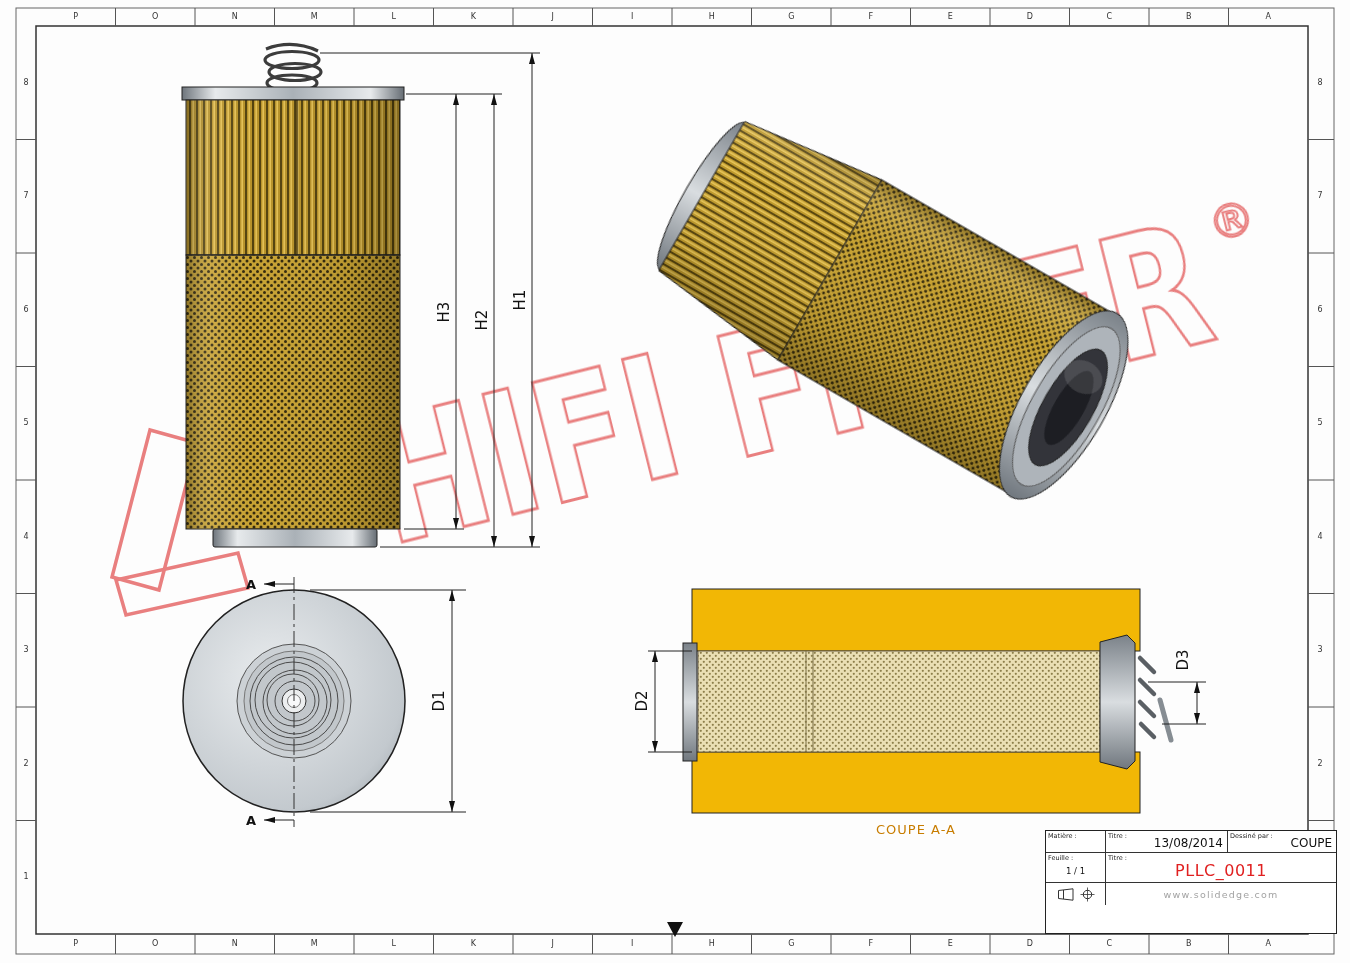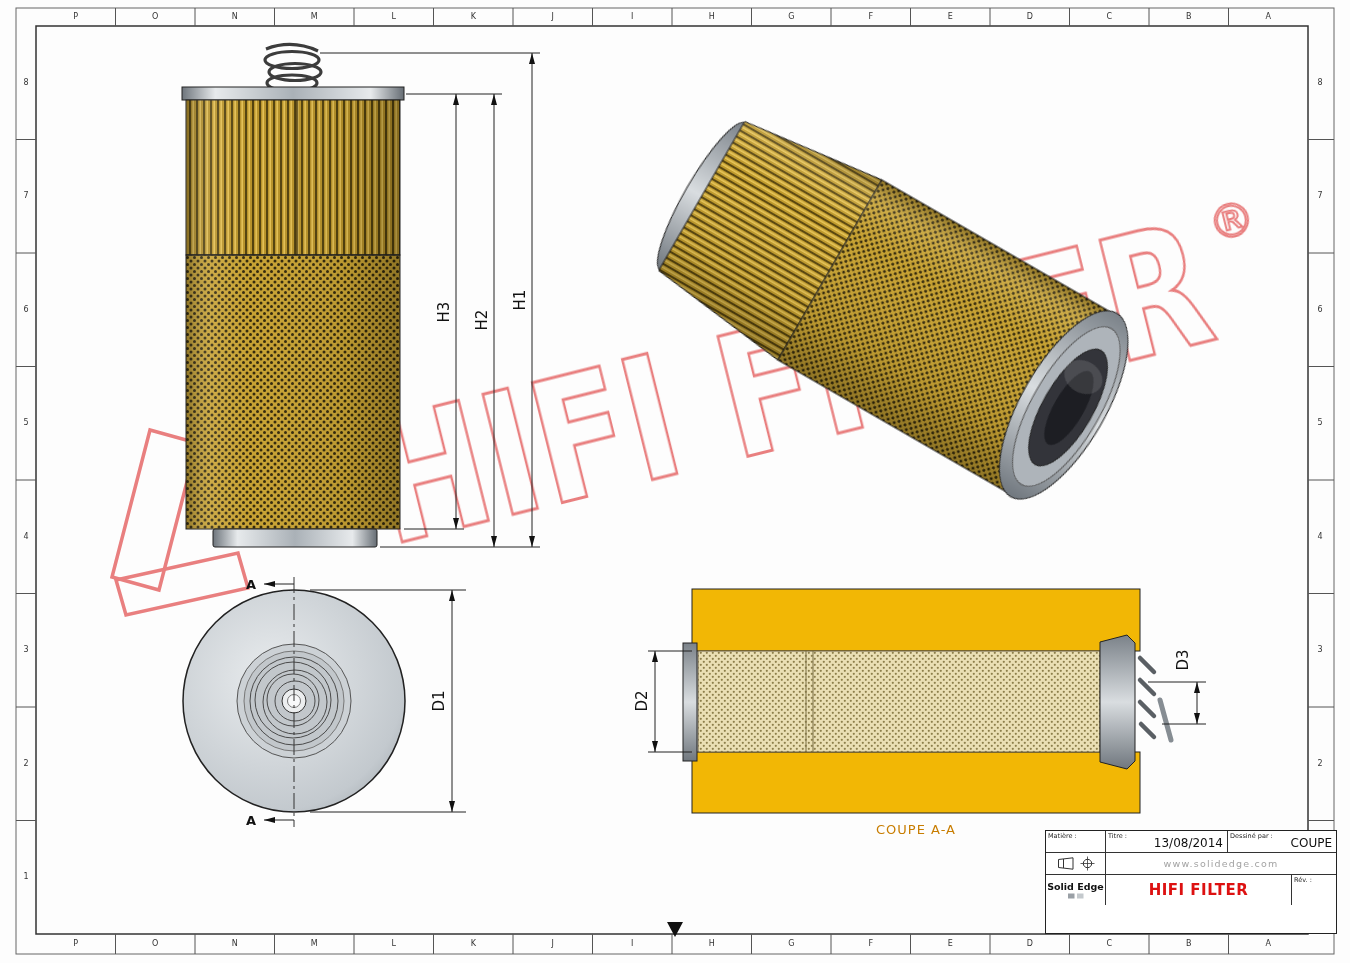--- a/index.html
+++ b/index.html
@@ -323,46 +323,41 @@
     </div>
     <div class="tb-cell" style="width:122px">
       <span class="tb-label">Titre :</span>
       <span class="tb-value br">13/08/2014</span>
     </div>
     <div class="tb-cell" style="flex:1">
       <span class="tb-label">Dessiné par :</span>
       <span class="tb-value br">COUPE</span>
     </div>
   </div>
+  <div class="tb-row" style="height:30px">
+    <div class="tb-cell" style="width:60px">
+      <span class="tb-label">Feuille :</span>
+      <span class="tb-center small">1 / 1</span>
+    </div>
+    <div class="tb-cell" style="flex:1">
+      <span class="tb-label">Titre :</span>
+      <span class="tb-center part-number">PLLC_0011</span>
+    </div>
+  </div>
   <div class="tb-row" style="height:22px">
     <div class="tb-cell icons" style="width:60px">
       <svg width="18" height="13" viewBox="0 0 18 13">
         <polygon points="1.5,2.5 16,0.8 16,12.2 1.5,10.5" fill="none" stroke="#333" stroke-width="1"></polygon>
         <line x1="6.5" y1="2" x2="6.5" y2="11" stroke="#333" stroke-width="1"></line>
       </svg>
       <svg width="15" height="15" viewBox="0 0 15 15">
         <circle cx="7.5" cy="7.5" r="4.2" fill="none" stroke="#333" stroke-width="1"></circle>
         <line x1="0.5" y1="7.5" x2="14.5" y2="7.5" stroke="#333" stroke-width="0.8"></line>
         <line x1="7.5" y1="0.5" x2="7.5" y2="14.5" stroke="#333" stroke-width="0.8"></line>
       </svg>
     </div>
     <div class="tb-cell" style="flex:1">
       <span class="tb-center website">www.solidedge.com</span>
     </div>
   </div>
-  <div class="tb-row" style="height:30px">
-    <div class="tb-cell se" style="width:60px">
-      <span class="se-name">Solid Edge</span>
-      <svg width="16" height="6" viewBox="0 0 16 6">
-        <rect x="0" y="0.5" width="6.5" height="5" fill="#9aa0a6"></rect>
-        <rect x="9" y="0.5" width="6.5" height="5" fill="#c4c9cd"></rect>
-      </svg>
-    </div>
-    <div class="tb-cell" style="flex:1">
-      <span class="tb-center brand">HIFI FILTER</span>
-    </div>
-    <div class="tb-cell" style="width:44px">
-      <span class="tb-label">Rév. :</span>
-    </div>
-  </div>
 </div>
 
 </div>
 
 </body></html>

